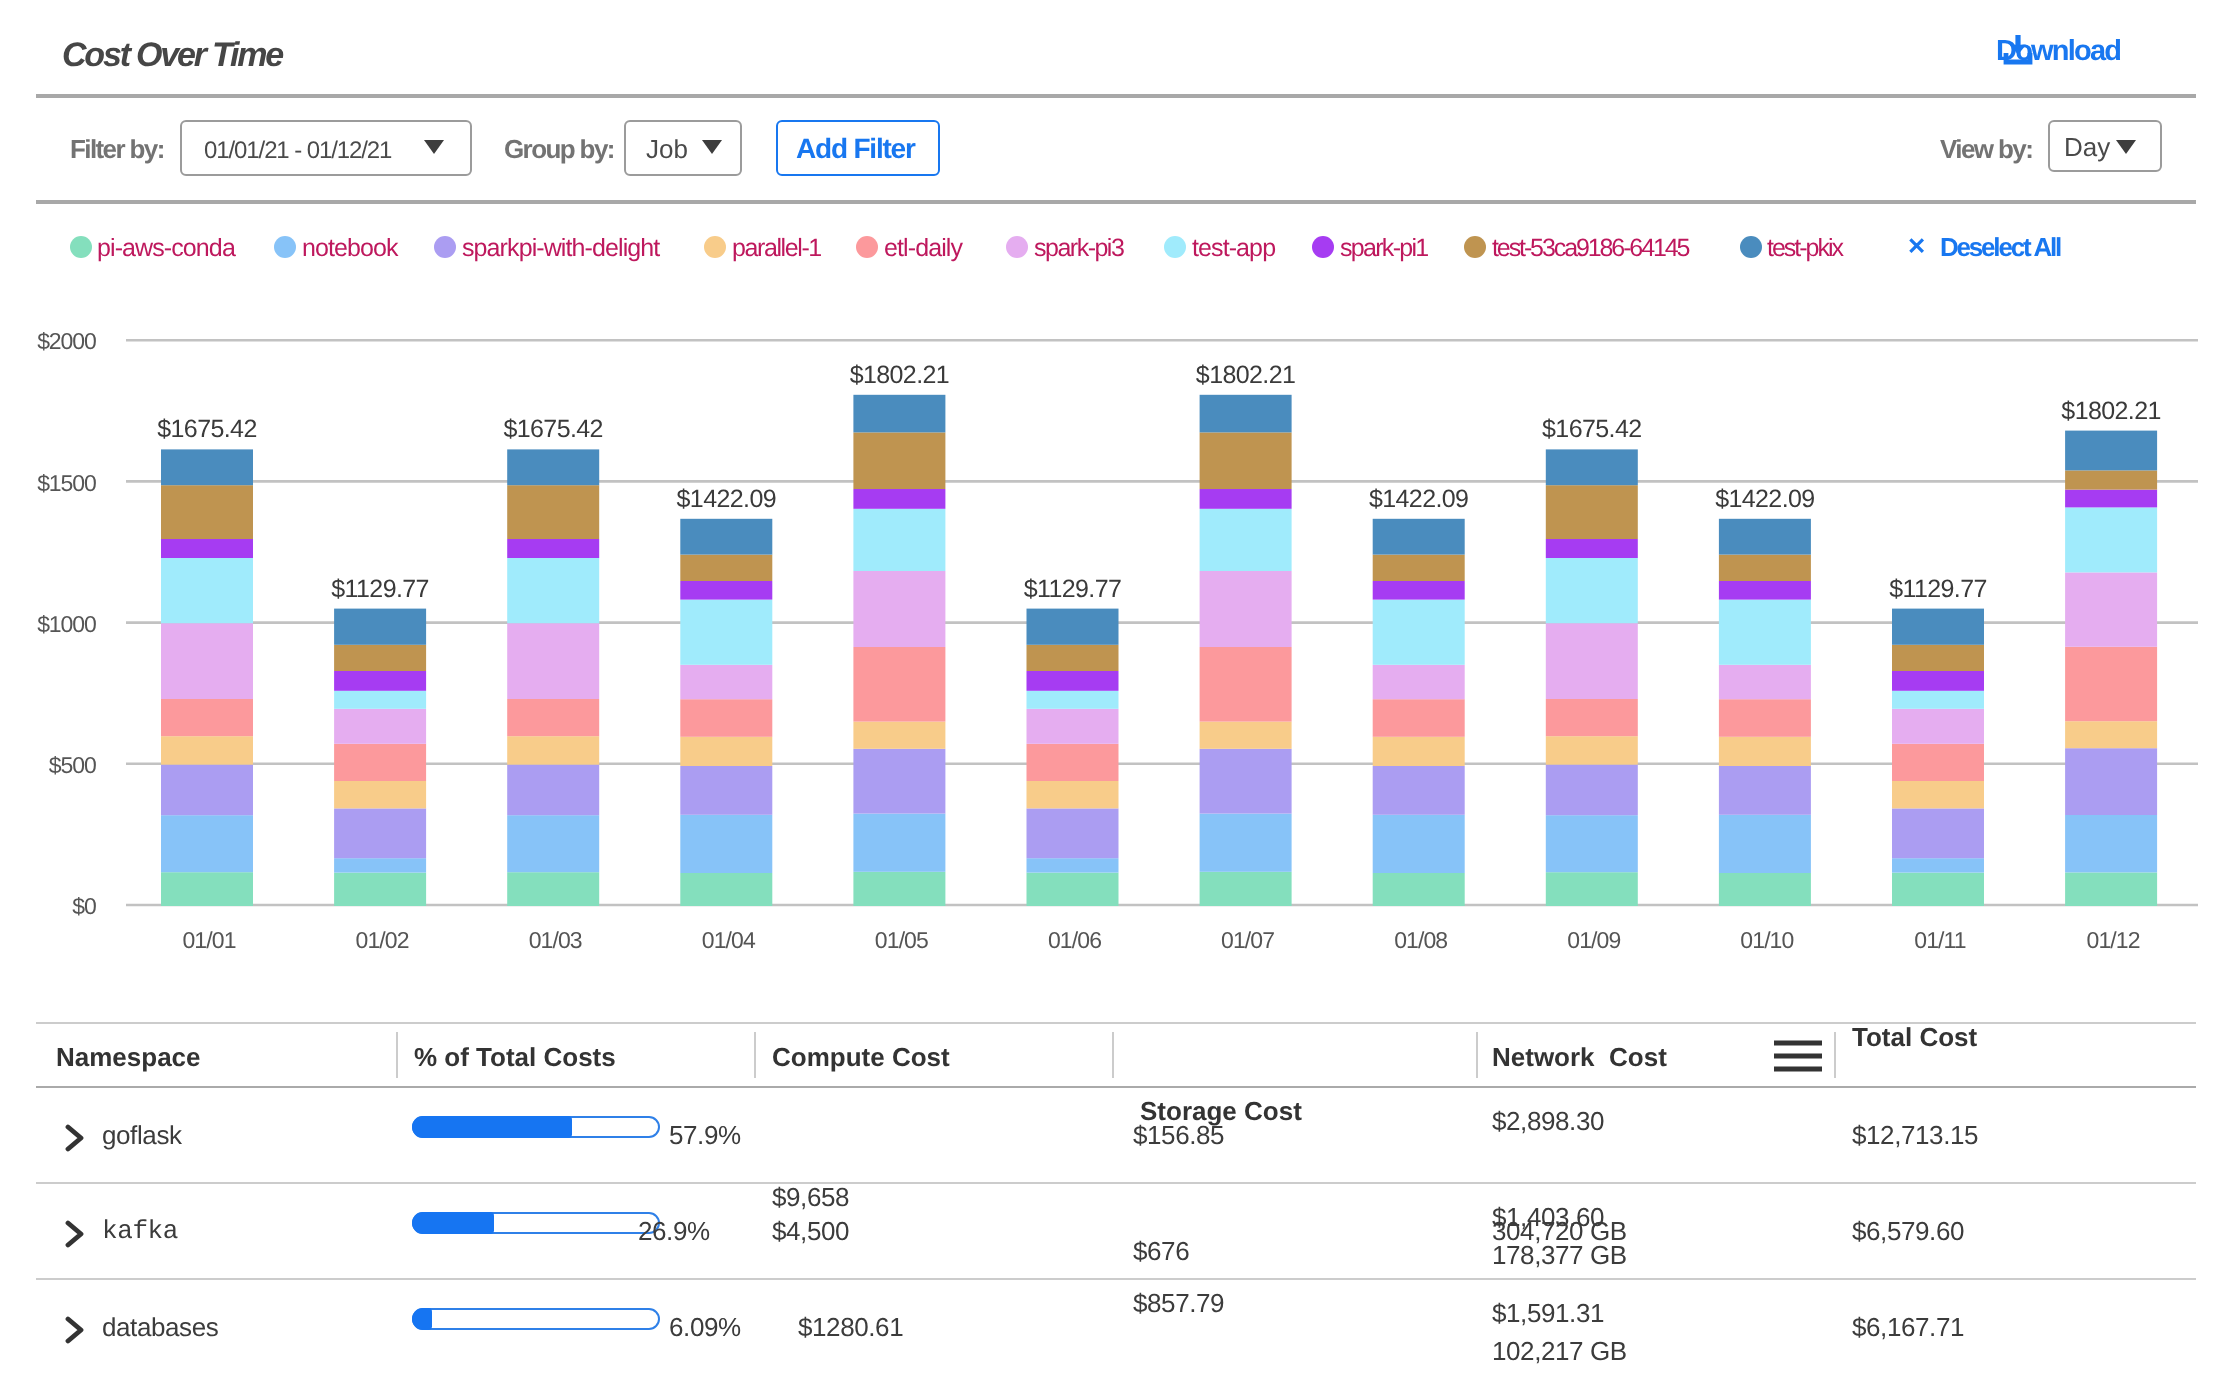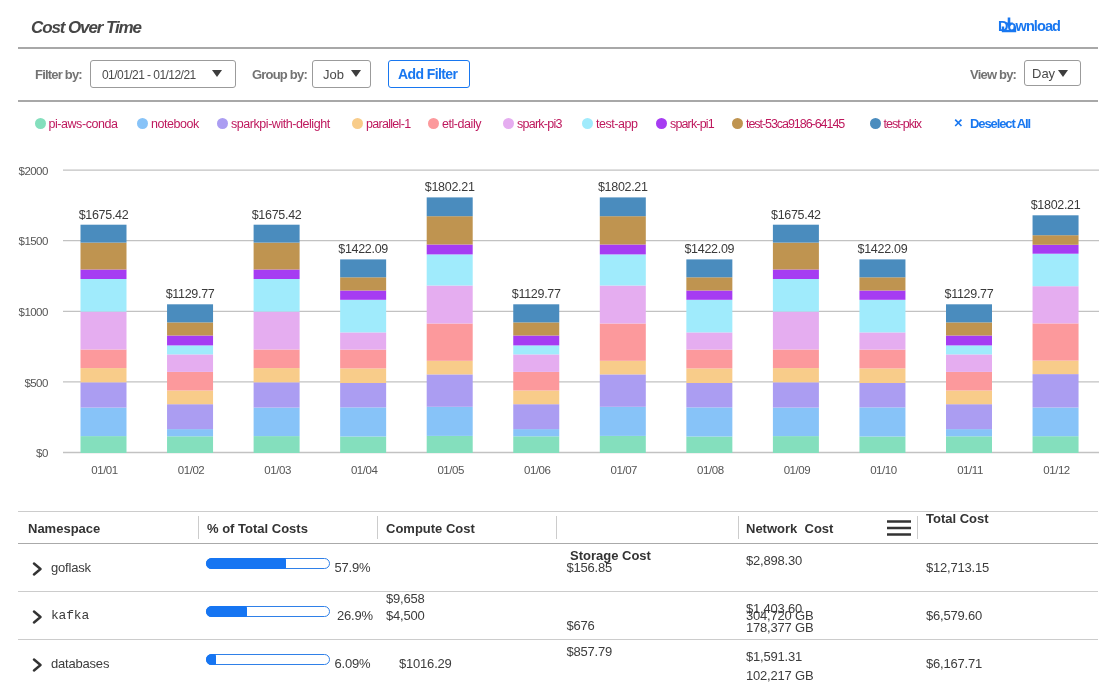--- a/index.html
+++ b/index.html
@@ -261,31 +261,31 @@
     <div class="td" style="left:566.5px; top:560px;">$156.85</div>
     <div class="td" style="left:746px; top:553px;">$2,898.30</div>
     <div class="td" style="left:746px; top:572px;margin-top:36px;">304,720 GB</div>
     <div class="td" style="left:926px; top:560px;">$12,713.15</div>
     <svg class="abs" style="left:30px; top:609.5px;" width="14" height="14">
       <path d="M4 1.5 L10.5 7 L4 12.5" stroke="#333" stroke-width="2.4" fill="none" stroke-linecap="round" stroke-linejoin="round"></path>
     </svg>
     <div class="td" style="left:51px; top:608px;font-family:Liberation Mono, monospace;">kafka</div>
     <div class="abs" style="left:206px; top:606px; width:124px; height:11px; border:1.1px solid #2f80e8; border-radius:6px;"></div>
     <div class="abs" style="left:206px; top:606px; width:40.5px; height:11px; background:#1675f2; border-radius:6px 2px 2px 6px;"></div>
-    <div class="td" style="left:337px; top:608px;">26.9%</div>
+    <div class="td" style="left:319px; top:608px;">26.9%</div>
     <div class="td" style="left:386px; top:608px;">$4,500</div>
     <div class="td" style="left:566.5px; top:608px;margin-top:10px;">$676</div>
     <div class="td" style="left:746px; top:601px;">$1,403.60</div>
     <div class="td" style="left:746px; top:620px;">178,377 GB</div>
     <div class="td" style="left:926px; top:608px;">$6,579.60</div>
     <svg class="abs" style="left:30px; top:657.5px;" width="14" height="14">
       <path d="M4 1.5 L10.5 7 L4 12.5" stroke="#333" stroke-width="2.4" fill="none" stroke-linecap="round" stroke-linejoin="round"></path>
     </svg>
     <div class="td" style="left:51px; top:656px;">databases</div>
     <div class="abs" style="left:206px; top:654px; width:124px; height:11px; border:1.1px solid #2f80e8; border-radius:6px;"></div>
     <div class="abs" style="left:206px; top:654px; width:9.5px; height:11px; background:#1675f2; border-radius:6px 2px 2px 6px;"></div>
     <div class="td" style="left:334.5px; top:656px;">6.09%</div>
-    <div class="td" style="left:399px; top:656px;">$1016.29</div>
+    <div class="td" style="left:399px; top:656px;">$1280.61</div>
     <div class="td" style="left:566.5px; top:644px;">$857.79</div>
     <div class="td" style="left:746px; top:649px;">$1,591.31</div>
     <div class="td" style="left:746px; top:668px;">102,217 GB</div>
     <div class="td" style="left:926px; top:656px;">$6,167.71</div>
   </div>
 
 </body></html>

